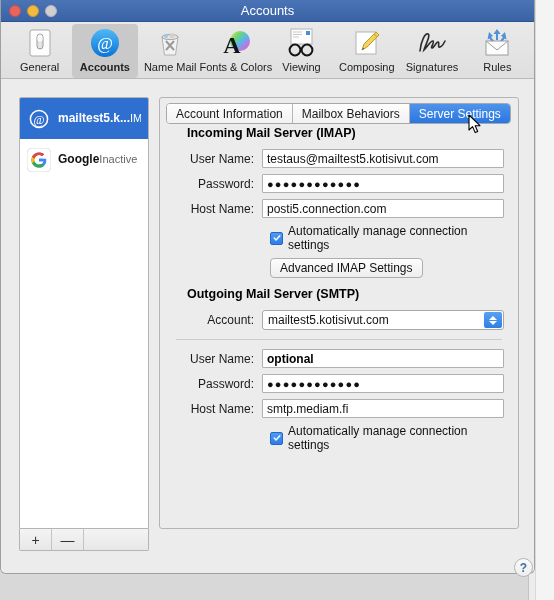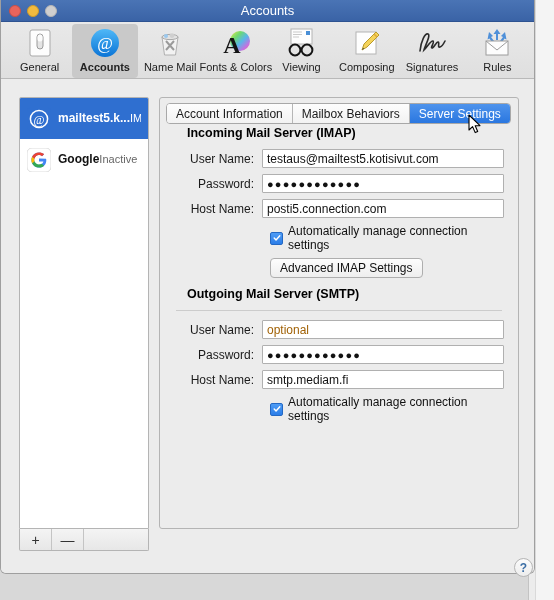--- a/index.html
+++ b/index.html
@@ -153,21 +153,21 @@
     font-size: 12px; color: #1a1a1a;
   }
   .field {
     flex: 1 1 auto; height: 19px;
     background: #ffffff; border: 1px solid #b0b0b0;
     border-radius: 1px;
     display: flex; align-items: center;
     padding: 0 4px; font-size: 12px; color: #111;
     overflow: hidden; white-space: nowrap;
   }
-  .field.placeholder { color: #a16207; }
+  .field.placeholder { color: #000000; font-weight: bold; }
   .dots { letter-spacing: 1.2px; font-size: 11px; color: #111; }
 
   .popup {
     flex: 1 1 auto; height: 20px; position: relative;
     background: #ffffff; border: 1px solid #a8a8a8;
     border-radius: 3px;
     display: flex; align-items: center;
     padding: 0 24px 0 5px; font-size: 12px; color: #111;
     white-space: nowrap; overflow: hidden;
   }
@@ -428,20 +428,28 @@
           </div>
 
           <div class="btn-row">
             <div class="push-btn">Advanced IMAP Settings</div>
           </div>
 
           <div class="spacer-sm"></div>
 
           <div class="sec-title">Outgoing Mail Server (SMTP)</div>
 
+          <div class="row">
+            <div class="row-label">Account:</div>
+            <div class="popup">mailtest5.kotisivut.com<span class="popup-arrows">
+                <span class="ar-up"></span>
+                <span class="ar-dn"></span>
+              </span>
+            </div>
+          </div>
 
           <div class="divider"></div>
 
           <div class="row">
             <div class="row-label">User Name:</div>
             <div class="field placeholder">optional</div>
           </div>
 
           <div class="row">
             <div class="row-label">Password:</div>

